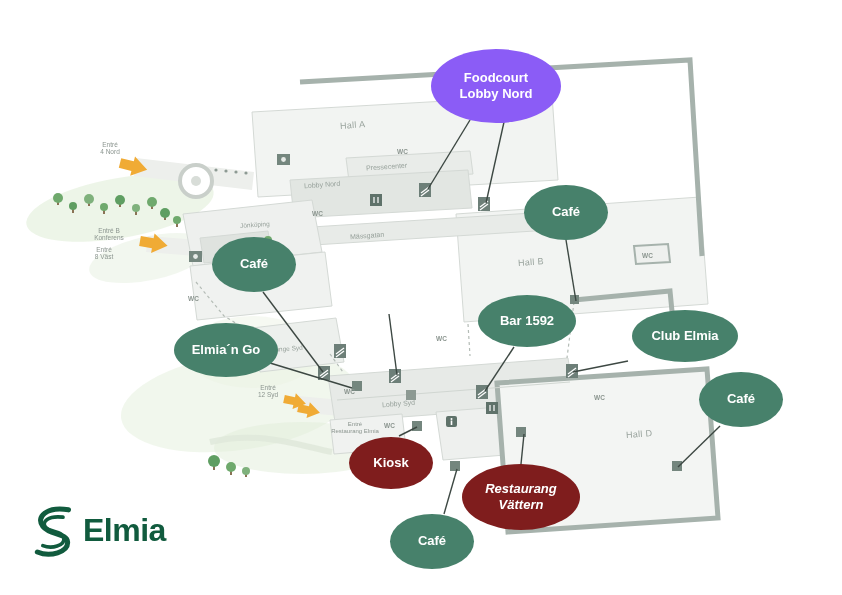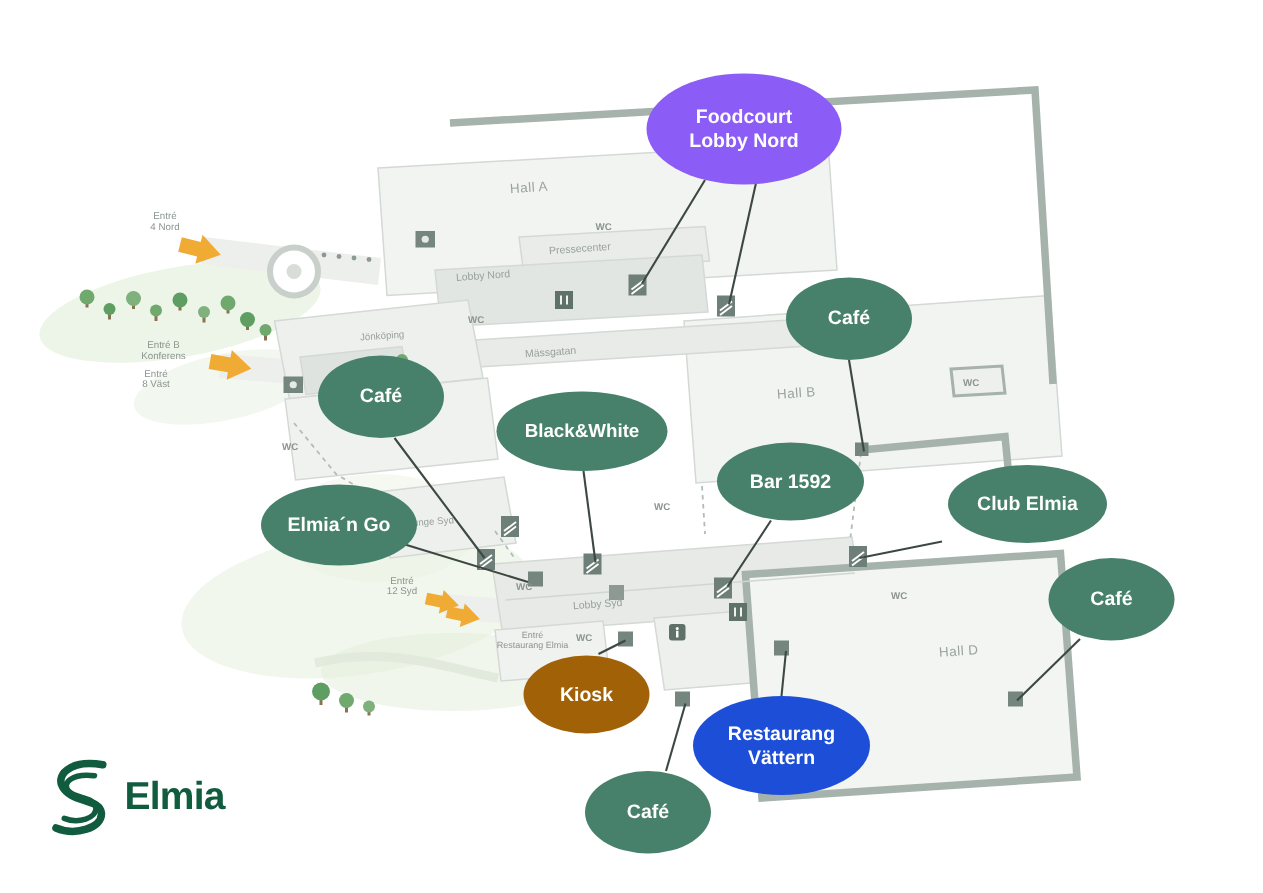--- a/index.html
+++ b/index.html
@@ -22,21 +22,21 @@
   .b-blackwhite{left:331px;top:261px;width:114px;height:53px;font-size:12.5px;}
   .b-bar1284{left:478px;top:295px;width:98px;height:52px;}
   .b-clubelmia{left:632px;top:310px;width:106px;height:52px;}
   .b-grabngo{left:174px;top:323px;width:104px;height:54px;}
   .b-cafe-halld{left:699px;top:372px;width:84px;height:55px;}
   .b-kiosk{left:349px;top:437px;width:84px;height:52px;}
   .b-vattern{left:462px;top:464px;width:118px;height:66px;}
   .b-cafe-syd{left:390px;top:514px;width:84px;height:55px;}
   
   .logo{position:absolute;left:30px;top:501px;display:flex;align-items:center;gap:9px;}
-  .logo-text{color:#115B3E;font-weight:700;font-size:26px;line-height:.95;letter-spacing:-.5px;}
+  .logo-text{color:#115B3E;font-weight:700;font-size:32px;line-height:.95;letter-spacing:-.5px;}
 </style>
 </head>
 <body>
 
 <div id="page">
 
   <svg width="842" height="595" viewBox="0 0 842 595">
     <defs>
       <g id="esc">
         <rect width="12" height="14" fill="#6D7F78"></rect>
@@ -210,27 +210,26 @@
   <div class="wc" style="left:642px;top:252px;">WC</div>
   <div class="wc" style="left:436px;top:335px;">WC</div>
   <div class="wc" style="left:344px;top:388px;">WC</div>
   <div class="wc" style="left:384px;top:422px;">WC</div>
   <div class="wc" style="left:594px;top:394px;">WC</div>
 
   <div class="bubble b-foodcourt" style="background:#8b5cf6;">Foodcourt
 Lobby Nord</div>
   <div class="bubble b-cafe-hallb" style="background:#47816B;">Café</div>
   <div class="bubble b-cafe-lobby" style="background:#47816B;">Café</div>
-  <div class="bubble b-blackwhite" style="background:#47816B;">Black&amp;White</div>
   <div class="bubble b-bar1284" style="background:#47816B;">Bar 1592</div>
   <div class="bubble b-clubelmia" style="background:#47816B;">Club Elmia</div>
   <div class="bubble b-grabngo" style="background:#47816B;">Elmia´n Go</div>
   <div class="bubble b-cafe-halld" style="background:#47816B;">Café</div>
-  <div class="bubble b-kiosk" style="background:#a16207;">Kiosk</div>
-  <div class="bubble b-vattern" style="background:#1d4ed8;">Restaurang
+  <div class="bubble b-kiosk" style="background:#7f1d1d;">Kiosk</div>
+  <div class="bubble b-vattern" style="background:#7f1d1d;font-style:italic;">Restaurang
 Vättern</div>
   <div class="bubble b-cafe-syd" style="background:#47816B;">Café</div>
 
   <div class="logo">
     <svg width="44" height="58" viewBox="0 0 48 60" style="position:static;">
       <path d="M42,8 C18,4 6,16 14,26 C22,36 40,33 41,43 C42,54 22,60 8,54" fill="none" stroke="#115B3E" stroke-width="5.5" stroke-linecap="round"></path>
       <path d="M36,16 C20,14 12,21 17,27 C22,33 36,31 37,39 C38,47 24,51 14,47" fill="none" stroke="#115B3E" stroke-width="4" stroke-linecap="round"></path>
     </svg>
     <div class="logo-text">
       <div>Elmia</div>

